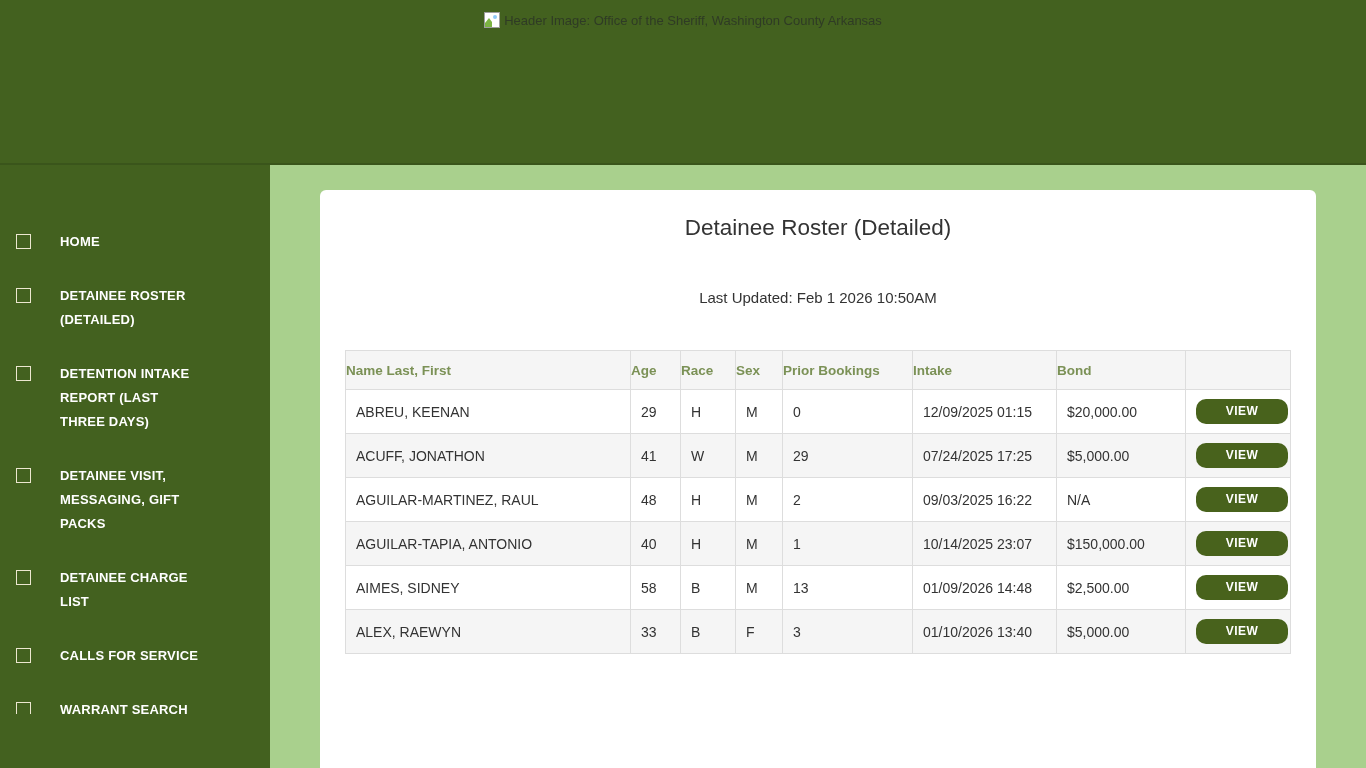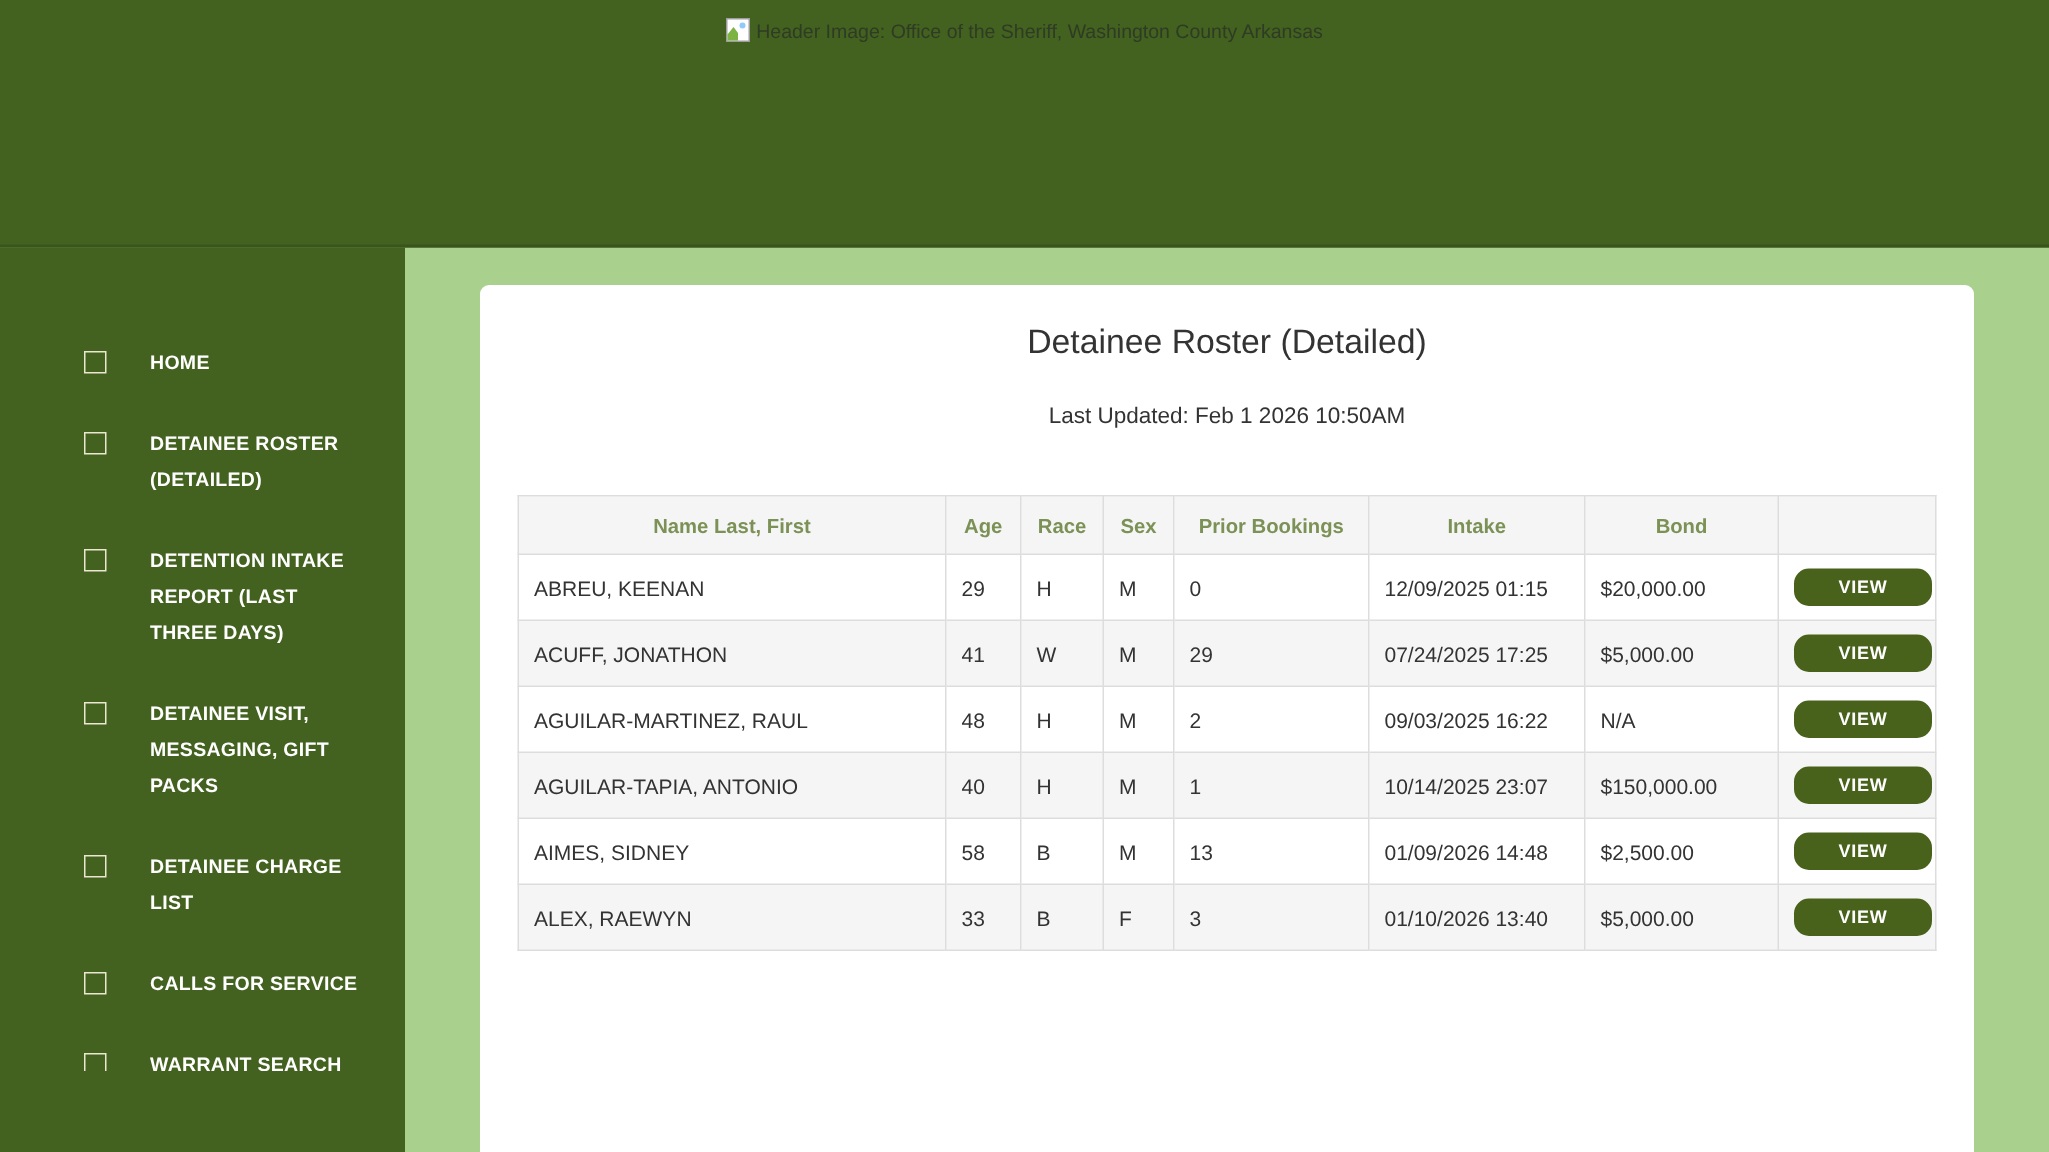--- a/index.html
+++ b/index.html
@@ -23,21 +23,21 @@
   }
   .broken-icon { width: 16px; height: 16px; display: inline-block; }
   .alt-text { font-size: 13px; color: #2f3b25; }
   
   .sidebar {
     position: absolute; left: 0; top: 165px; bottom: 0;
     width: 270px;
     background: #43611f;
     z-index: 2;
   }
-  .nav-list { display: block; height: 549px; overflow: hidden; padding-top: 65px; padding-left: 40px; }
+  .nav-list { display: block; height: 549px; overflow: hidden; padding-top: 65px; }
   .nav-item {
     display: flex; align-items: flex-start;
     padding-left: 16px; margin-bottom: 30px;
     text-decoration: none; cursor: pointer;
   }
   .nav-icon {
     flex: 0 0 auto;
     width: 15px; height: 15px; margin-top: 4px; margin-right: 29px;
     border: 1px solid #ece7d0;
     background: transparent;
@@ -57,37 +57,37 @@
     min-height: 1200px;
     background: #ffffff;
     border-radius: 6px;
     padding-top: 25px;
   }
   .page-title {
     text-align: center;
     font-size: 22.5px; font-weight: normal; color: #333;
   }
   .last-updated {
-    margin-top: 28px;
+    margin-top: 48px;
     text-align: center;
     font-size: 15px; color: #333;
   }
   
   table.roster {
     margin: 44px auto 0 auto;
     width: 945px;
     border-collapse: collapse;
     table-layout: fixed;
   }
   table.roster th, table.roster td { border: 1px solid #ddd; }
   table.roster th {
     height: 39px;
     background: #f5f5f5;
     color: #7b9156; font-size: 13.5px; font-weight: bold;
-    text-align: center;
+    text-align: left;
   }
   table.roster td {
     height: 44px;
     font-size: 14px; color: #333;
     text-align: left; padding-left: 10px;
     background: #ffffff;
   }
   table.roster tbody tr:nth-child(even) td { background: #f5f5f5; }
   td.view-cell { text-align: center; padding-left: 0; }
   .view-btn {

